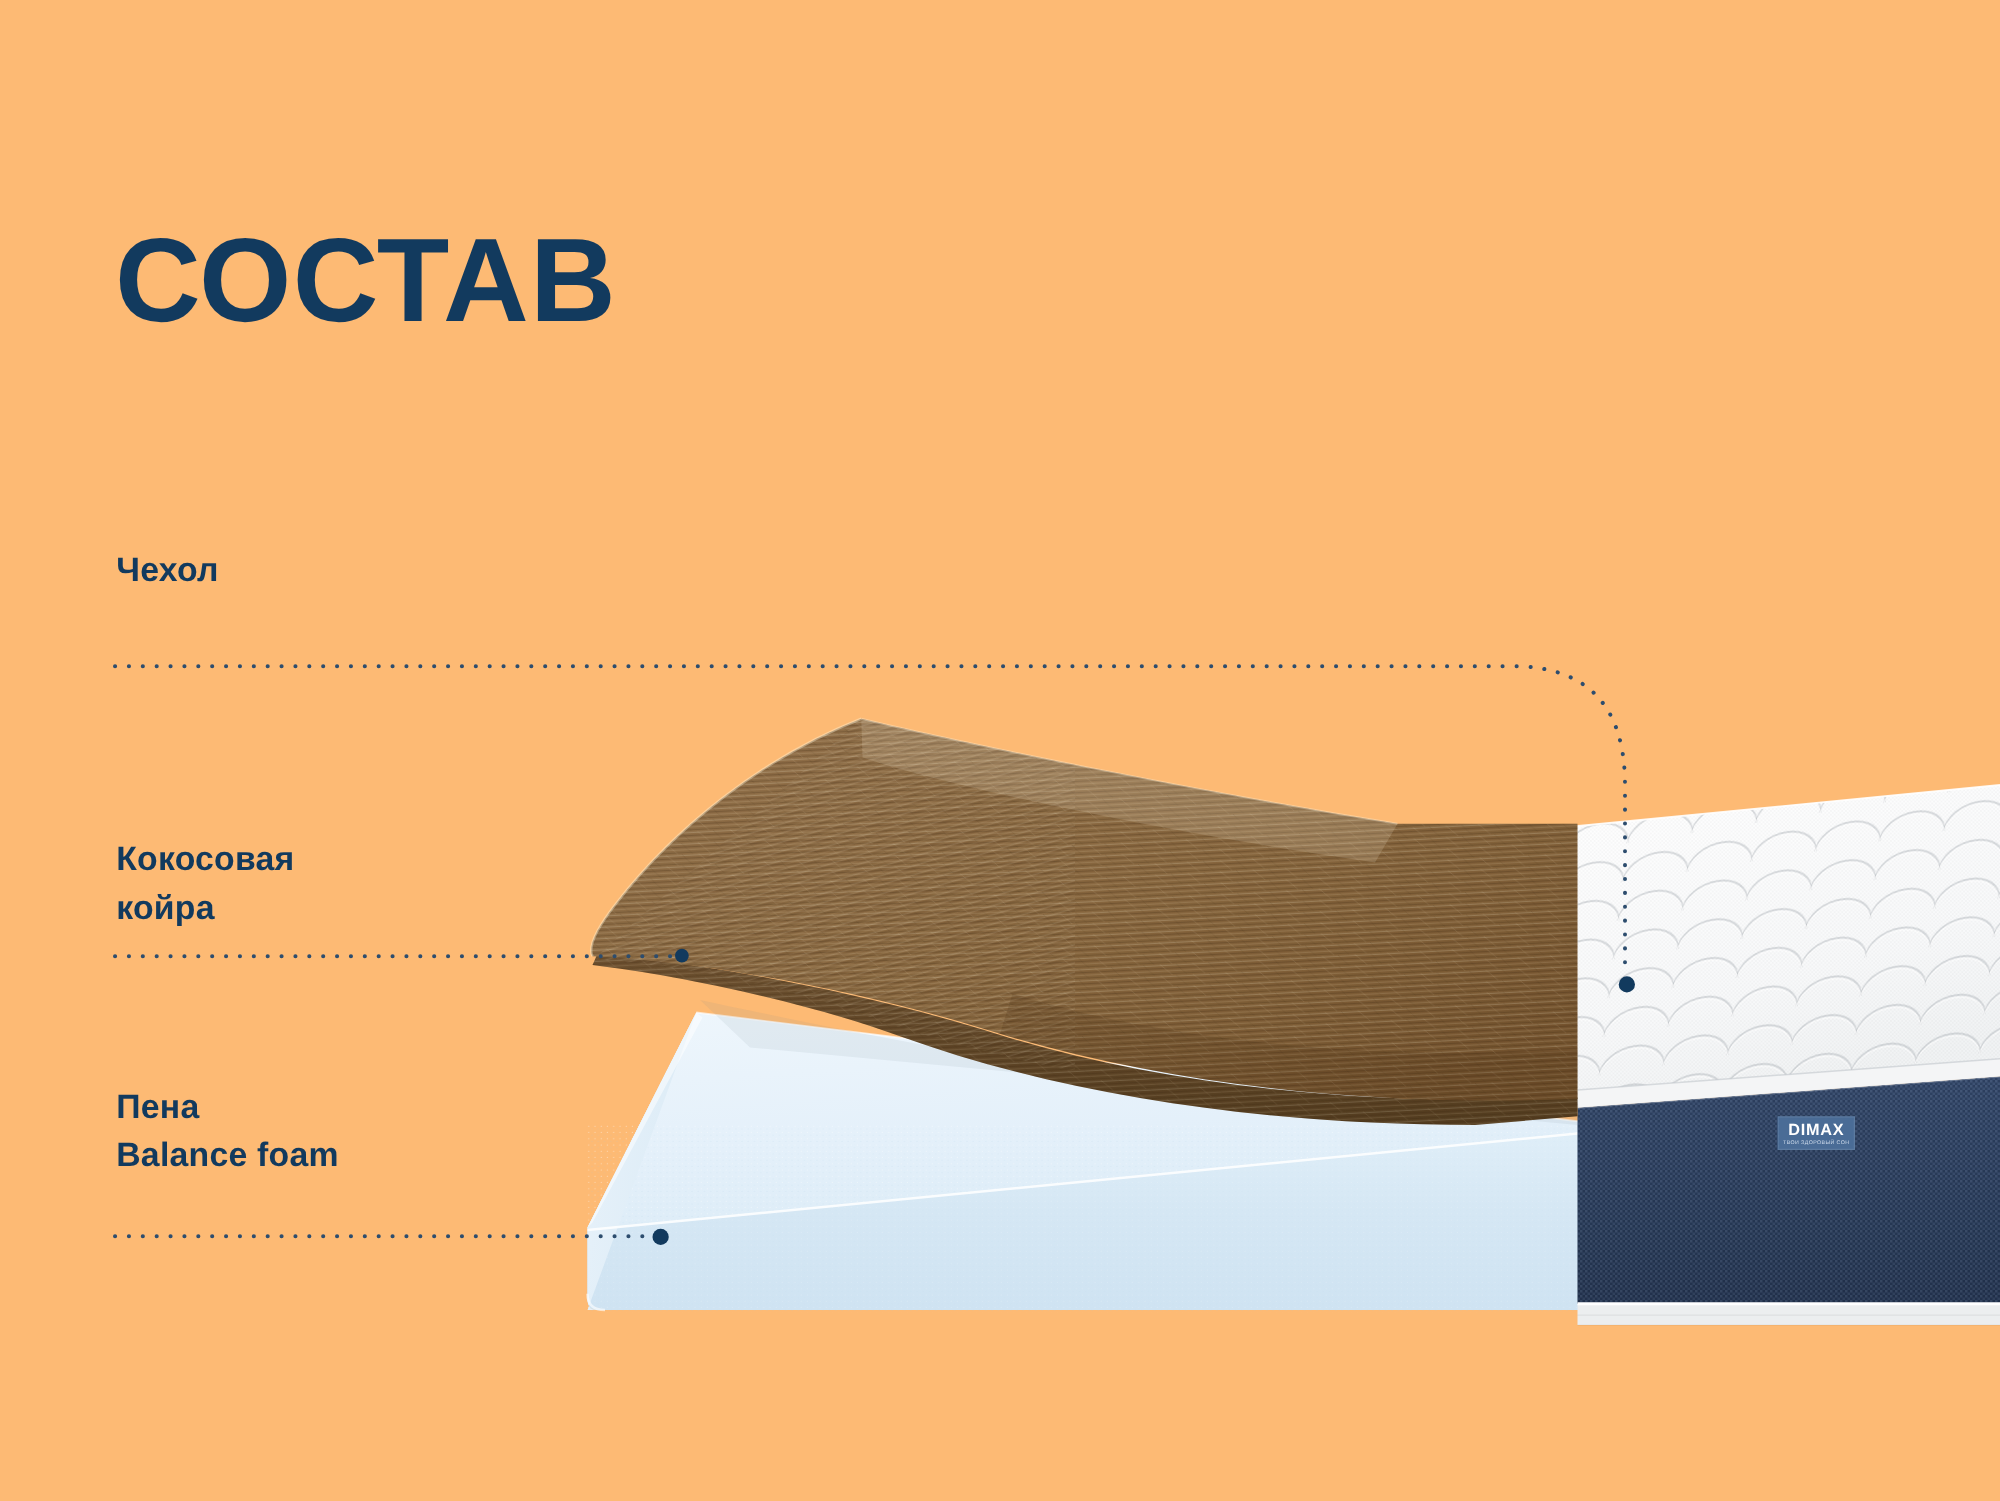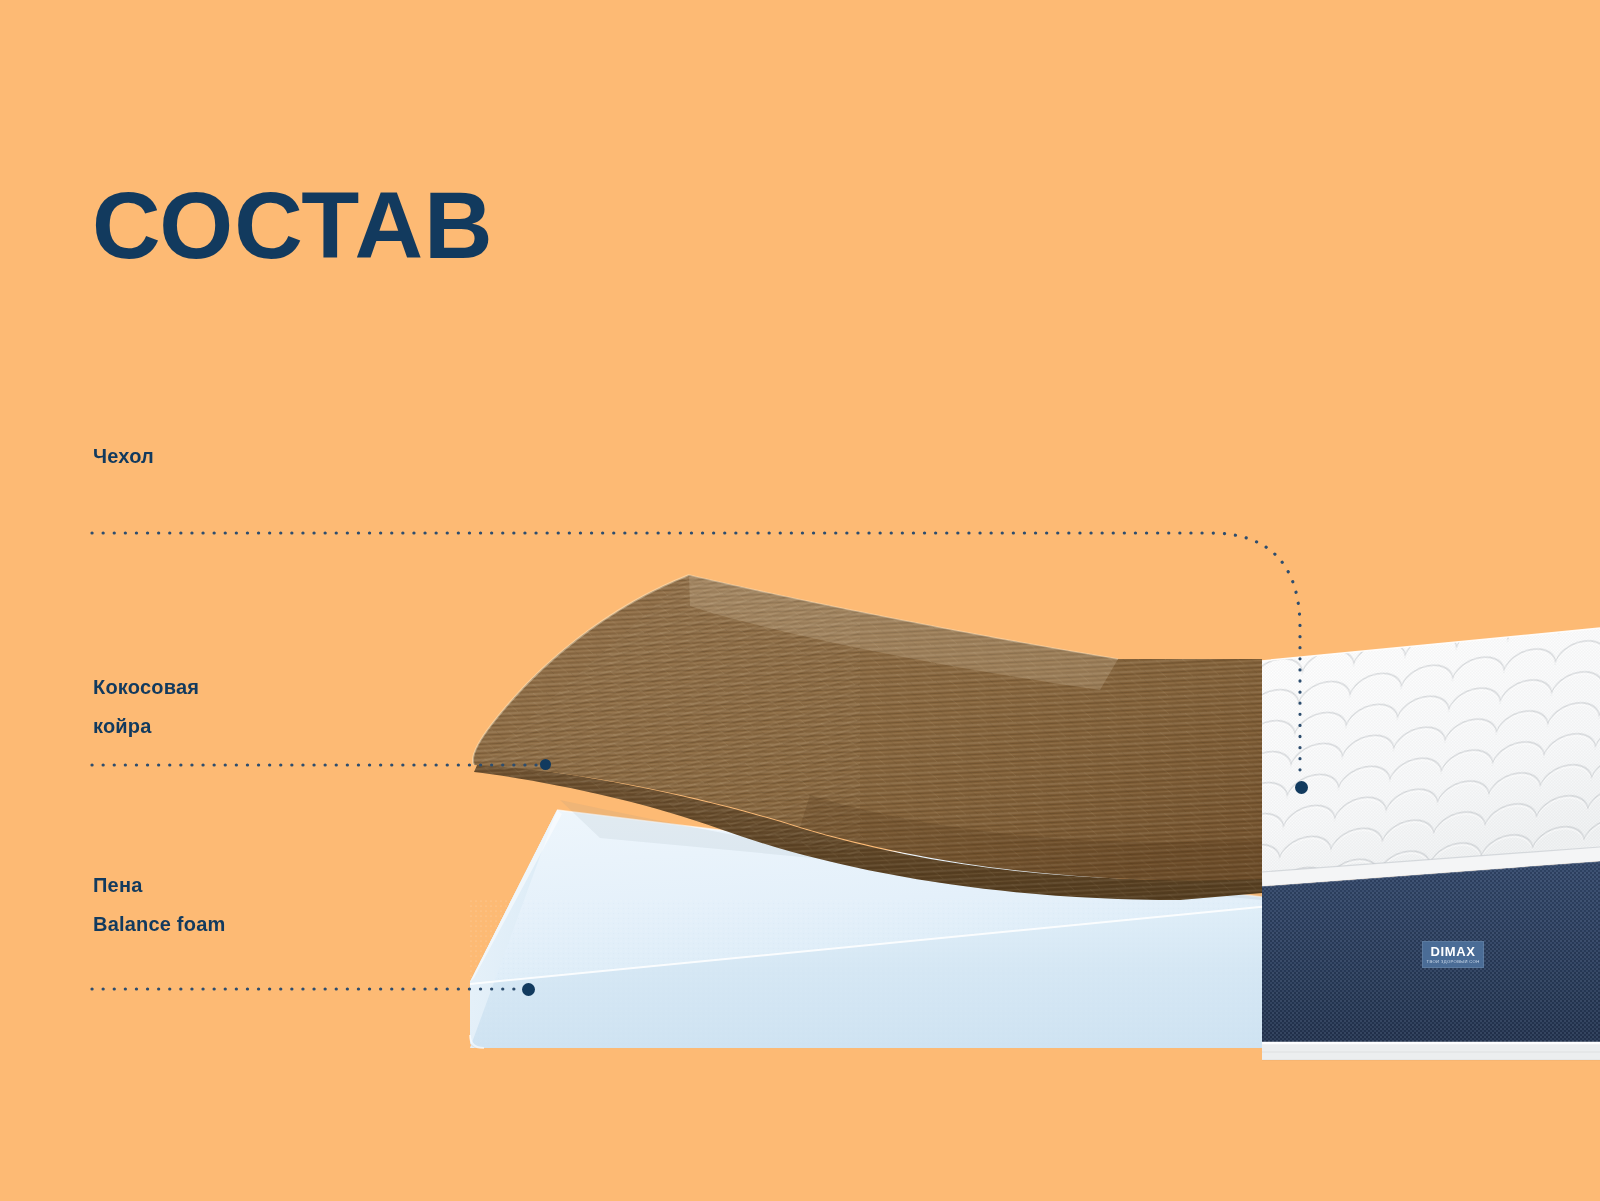--- a/index.html
+++ b/index.html
@@ -19,21 +19,21 @@
     font-weight:700;
     letter-spacing:1px;
     color:#123a5e;
     white-space:nowrap;
     font-family:"Liberation Sans", sans-serif;
   }
 
   
   .label-block{position:absolute;left:93px;color:#123a5e;}
   .label-line{
-    font-size:20px;line-height:39px;font-weight:700;
+    font-size:27px;line-height:39px;font-weight:700;
     letter-spacing:0.2px;white-space:nowrap;
   }
   .lbl-cover{top:437px;}
   .lbl-coir{top:668px;}
   .lbl-foam{top:866px;}
   .endpoint{
     position:absolute;width:13px;height:13px;border-radius:50%;
     background:#123a5e;
   }
 
@@ -41,21 +41,20 @@
   
   
   #mattress{position:absolute;left:0;top:0;width:1600px;height:1201px;}
 
   
   .dimax-badge{
     position:absolute;
     background:#4a6c96;
     display:flex;flex-direction:column;align-items:center;justify-content:center;
     box-shadow:0 0 0 1px rgba(255,255,255,.10) inset;
-    margin-top:48px;
   }
   .dimax-name{
     color:#ffffff;font-weight:700;font-size:13px;letter-spacing:.6px;line-height:14px;
     font-family:"Liberation Sans", sans-serif;
   }
   .dimax-tag{
     color:#cfdcec;font-size:4.2px;letter-spacing:.35px;line-height:6px;
     font-family:"Liberation Sans", sans-serif;white-space:nowrap;
   }
 </style>

